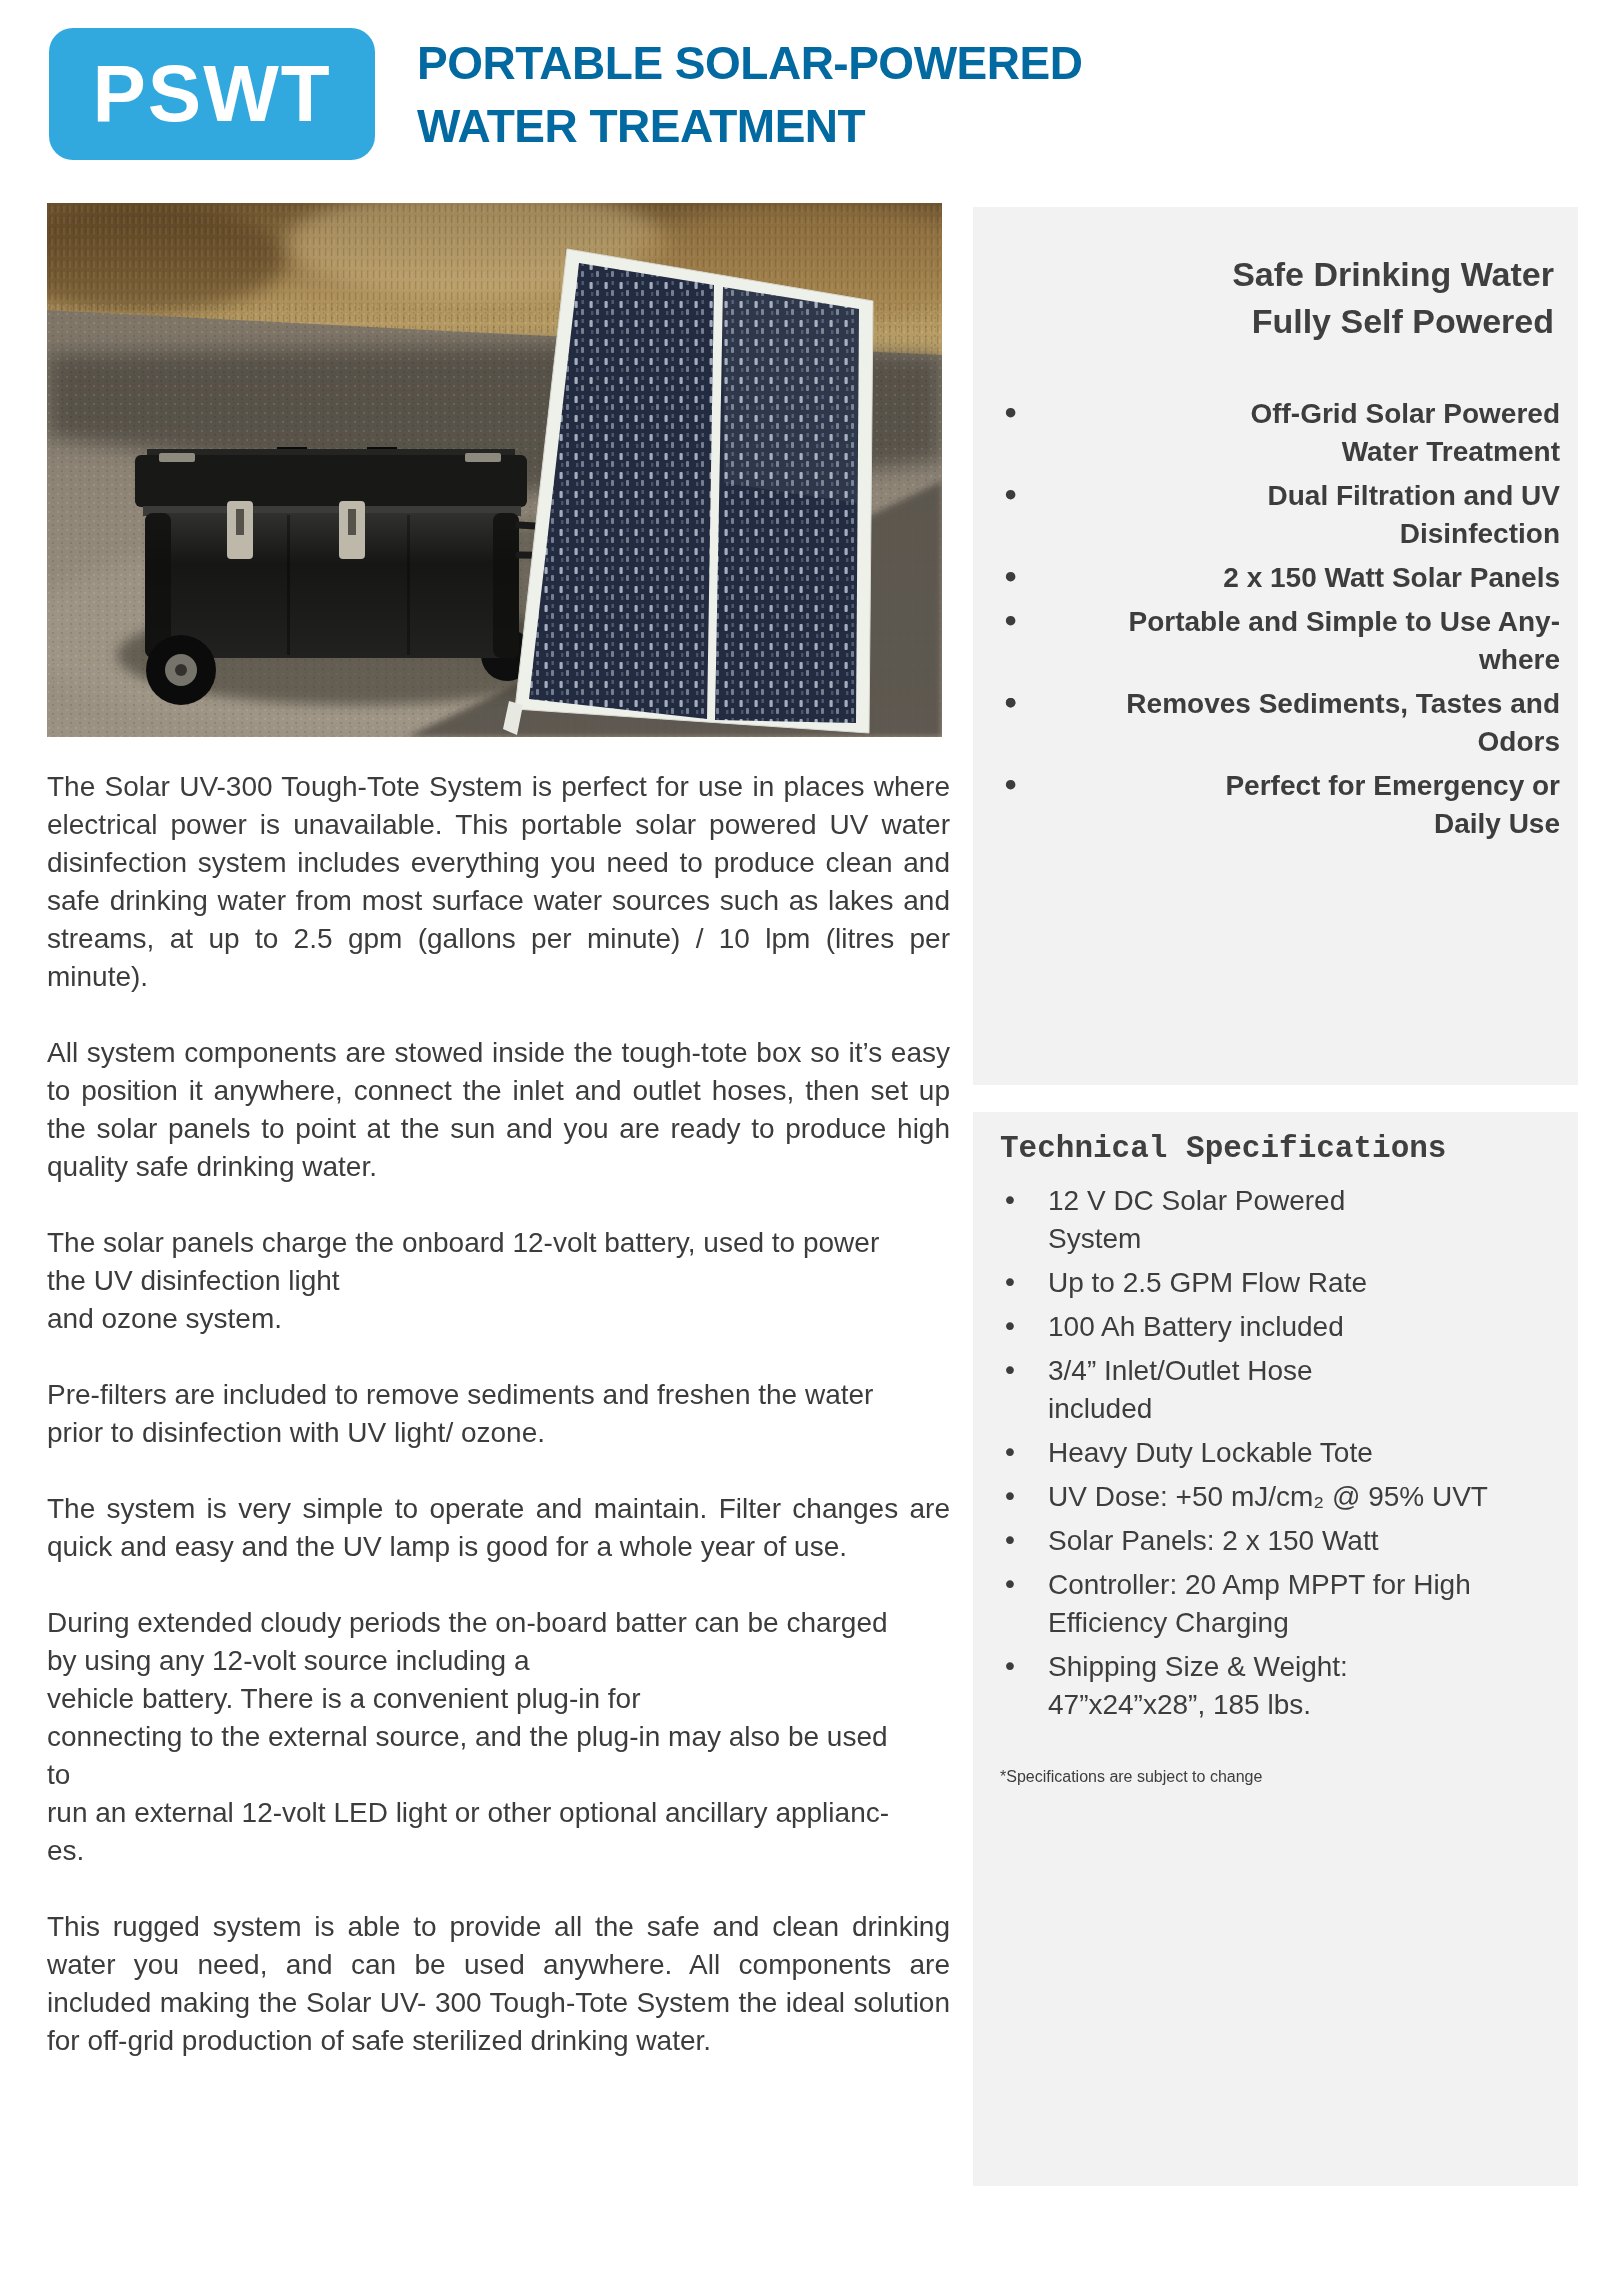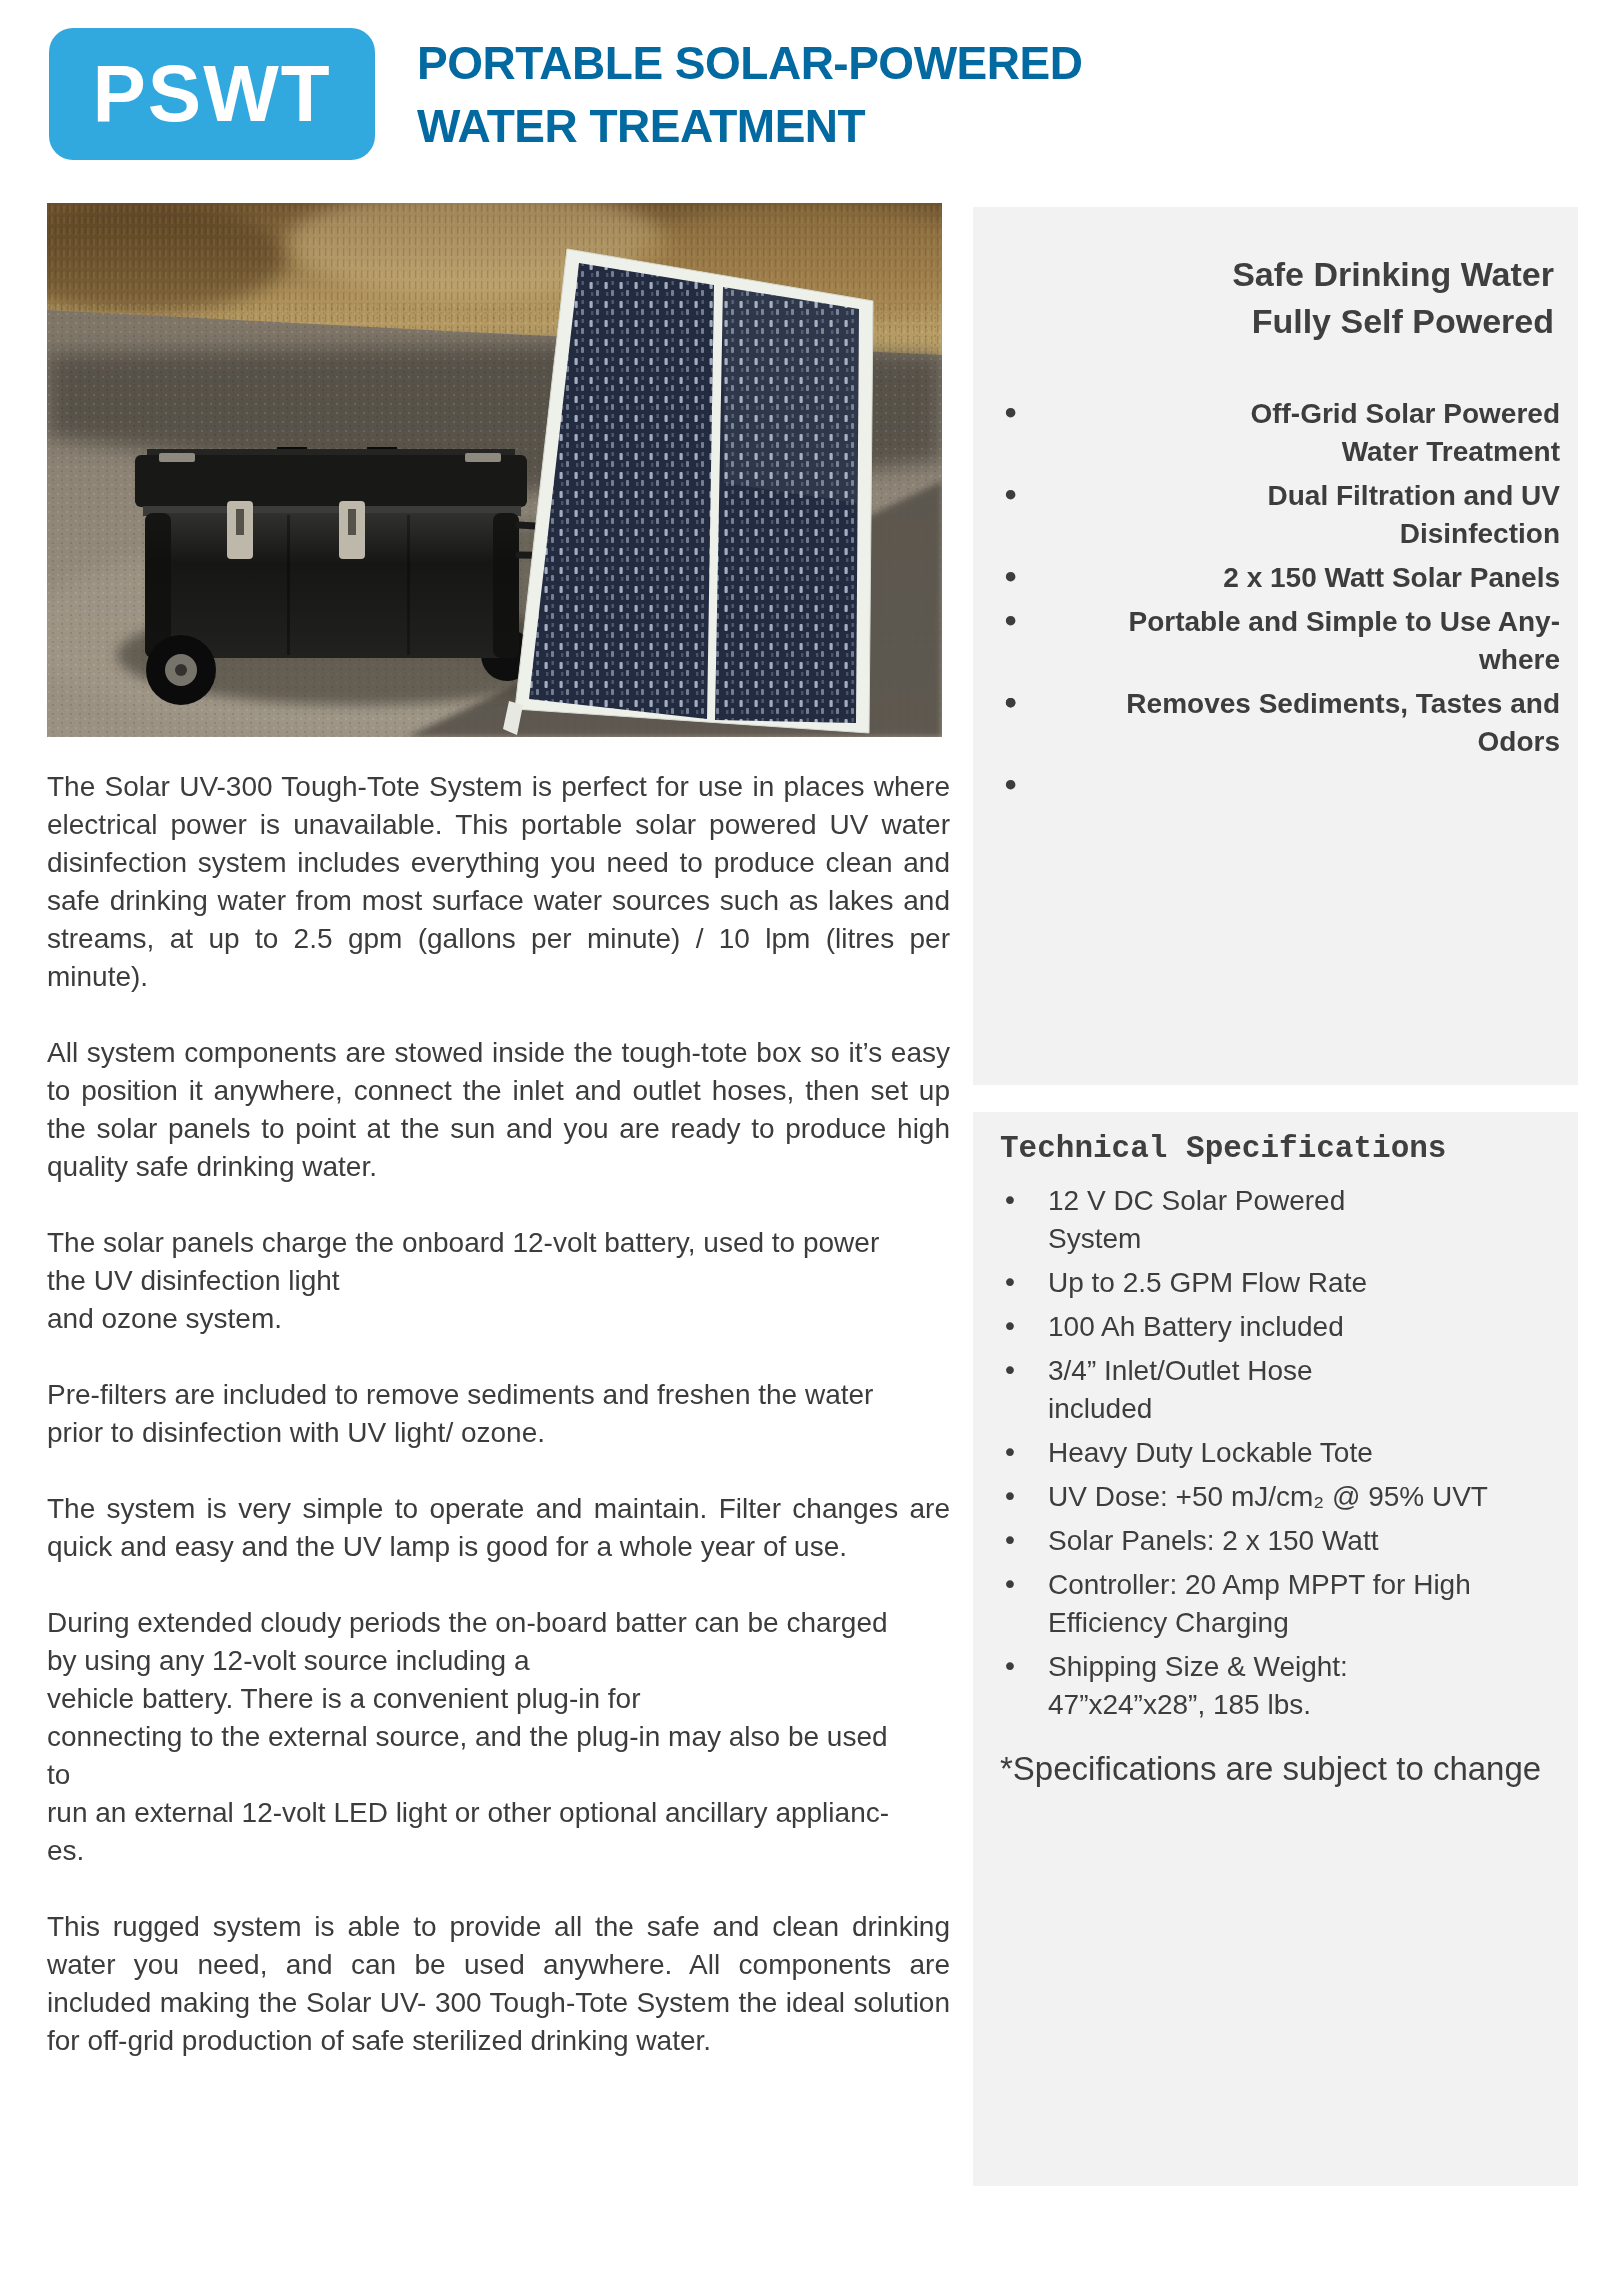--- a/index.html
+++ b/index.html
@@ -57,21 +57,21 @@
     font-size:28px;line-height:38px;white-space:pre-line;
   }
   ul.blist.bold li{font-weight:bold;}
   ul.blist li .dot{
     position:absolute;left:2px;top:0;font-family:"DejaVu Sans",sans-serif;
     font-size:27px;line-height:38px;
   }
   .sb-top ul.blist{margin-top:50px;}
   .sb-specs ul.specs{margin-top:12px;}
   .sb-specs ul.uv{margin-top:4px;}
-  .footnote{margin:26px 24px 0 27px;font-size:33px;color:#3d3d3d;}
+  .footnote{margin:44px 24px 0 27px;font-size:16px;color:#3d3d3d;}
 </style>
 </head>
 <body>
 
 <div class="page">
 
   <div class="logo">
     <span class="logo-text">PSWT</span>
   </div>
   <div class="page-title">PORTABLE SOLAR-POWERED
@@ -218,21 +218,22 @@
       <li><span class="dot">•</span><span>Off-Grid Solar Powered
 Water Treatment</span></li>
       <li><span class="dot">•</span><span>Dual Filtration and UV
 Disinfection</span></li>
       <li><span class="dot">•</span><span>2 x 150 Watt Solar Panels</span></li>
       <li><span class="dot">•</span><span>Portable and Simple to Use Any-
 where</span></li>
       <li><span class="dot">•</span></li>
       <li><span class="dot">•</span><span>Removes Sediments, Tastes and
 Odors</span></li>
-      <li><span class="dot">•</span></li>
+      <li><span class="dot">•</span><span>Perfect for Emergency or
+Daily Use</span></li>
     </ul>
   </div>
 
   <div class="sidebar-box sb-specs">
     <div class="sb2-heading">Technical Specifications</div>
     <ul class="blist specs">
       <li><span class="dot">•</span><span>12 V DC Solar Powered
 System</span></li>
       <li><span class="dot">•</span><span>Up to 2.5 GPM Flow Rate</span></li>
       <li><span class="dot">•</span><span>100 Ah Battery included</span></li>

